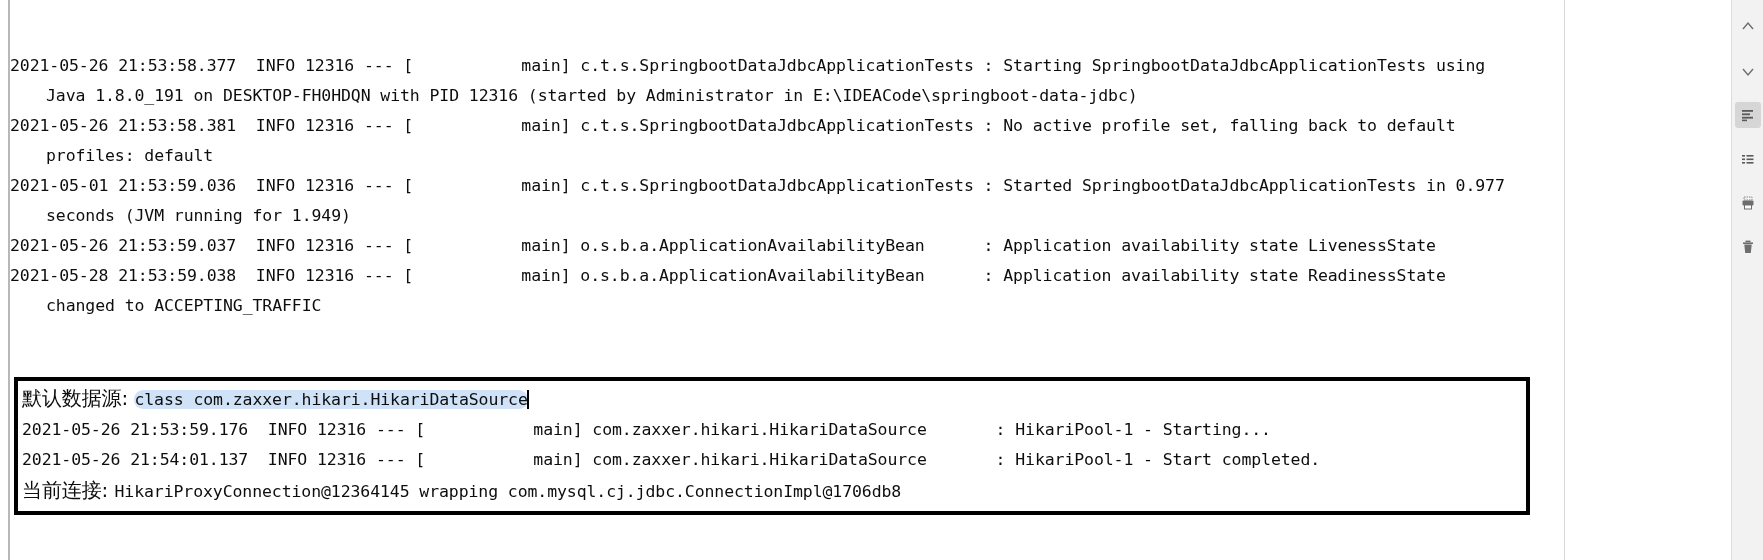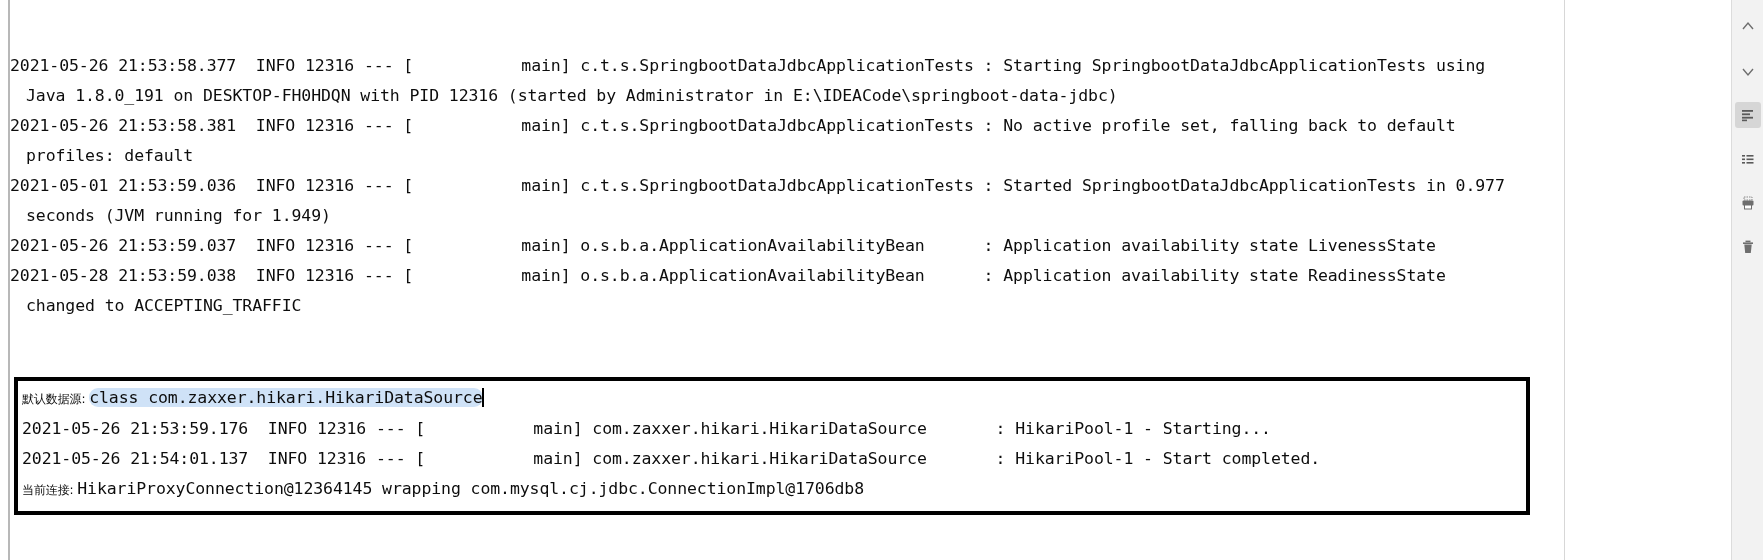--- a/index.html
+++ b/index.html
@@ -54,21 +54,21 @@
   }
 
   .log-line {
     font-size: 16.5px;
     line-height: 30px;
     color: #0d0d0d;
     white-space: pre;
     letter-spacing: -0.1px;
   }
   .log-line.indent {
-    padding-left: 16px;
+    padding-left: 36px;
   }
 
   
   .highlight-box {
     position: absolute;
     left: 14px;
     top: 377px;
     width: 1516px;
     height: 138px;
     border: 4px solid #000000;
@@ -82,21 +82,21 @@
     left: 22px;
     top: 383px;
     width: 1500px;
   }
   .boxed-region .log-line {
     line-height: 30px;
   }
 
   .cn {
     font-family: "DejaVu Sans", "Liberation Sans", sans-serif;
-    font-size: 12px;
+    font-size: 20px;
   }
 
   .sel {
     background: #cfe2f7;
     color: #0d0d0d;
     border-radius: 9px;
   }
 
   .caret {
     display: inline-block;

